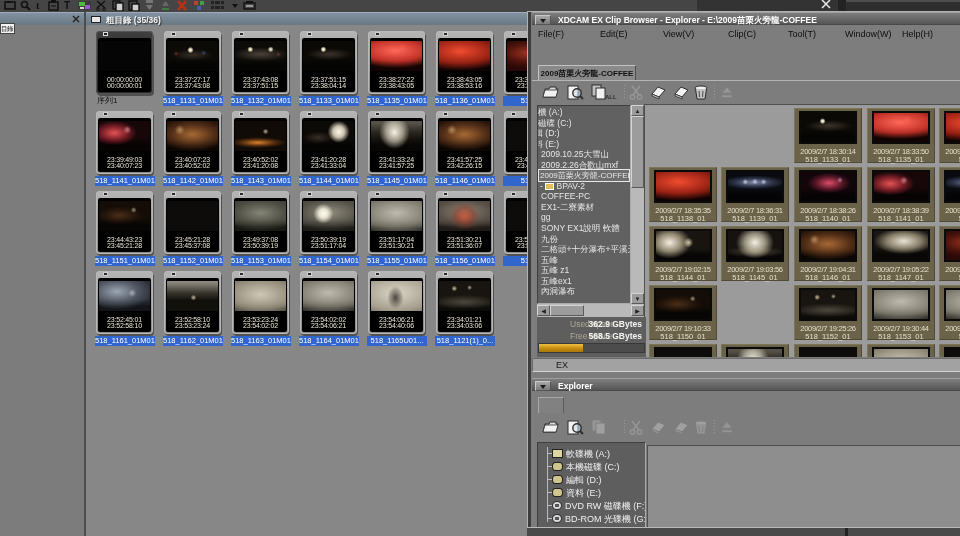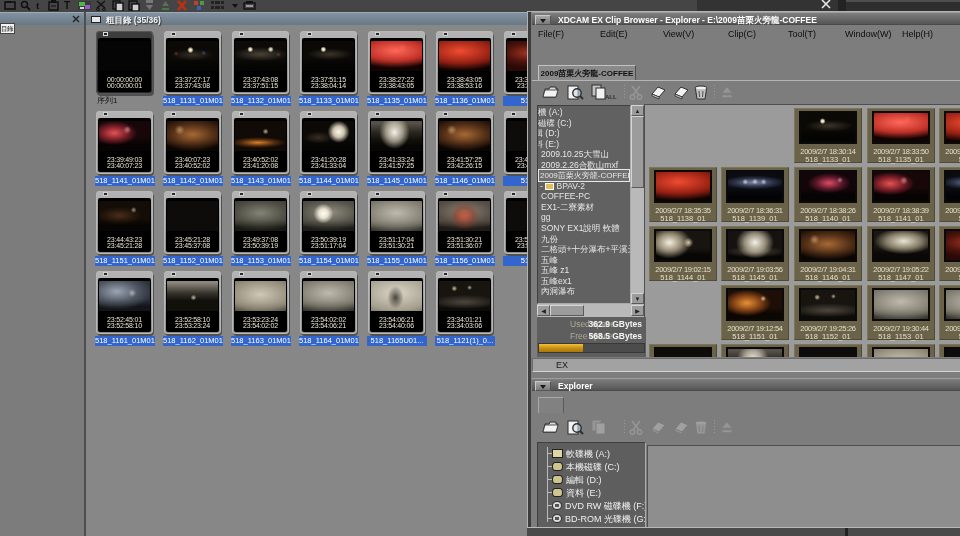--- a/index.html
+++ b/index.html
@@ -485,24 +485,24 @@
 <div class="cell" style="left:222px;top:121px">
           <div class="xthumb thN"></div>
           <div class="xt1">2009/2/7 19:05:22</div>
           <div class="xt2">518_1147_01</div>
         </div>
 <div class="cell" style="left:294px;top:121px">
           <div class="xthumb thZr"></div>
           <div class="xt1">2009/2/7 19:05:54</div>
           <div class="xt2">518_114</div>
         </div>
-<div class="cell" style="left:76px;top:180px">
-          <div class="xthumb thY"></div>
-          <div class="xt1">2009/2/7 19:12:54</div>
-          <div class="xt2">518_1151_01</div>
+<div class="cell" style="left:4px;top:180px">
+          <div class="xthumb thX"></div>
+          <div class="xt1">2009/2/7 19:10:33</div>
+          <div class="xt2">518_1150_01</div>
         </div>
 <div class="cell" style="left:149px;top:180px">
           <div class="xthumb thW"></div>
           <div class="xt1">2009/2/7 19:25:26</div>
           <div class="xt2">518_1152_01</div>
         </div>
 <div class="cell" style="left:222px;top:180px">
           <div class="xthumb thQ"></div>
           <div class="xt1">2009/2/7 19:30:44</div>
           <div class="xt2">518_1153_01</div>

